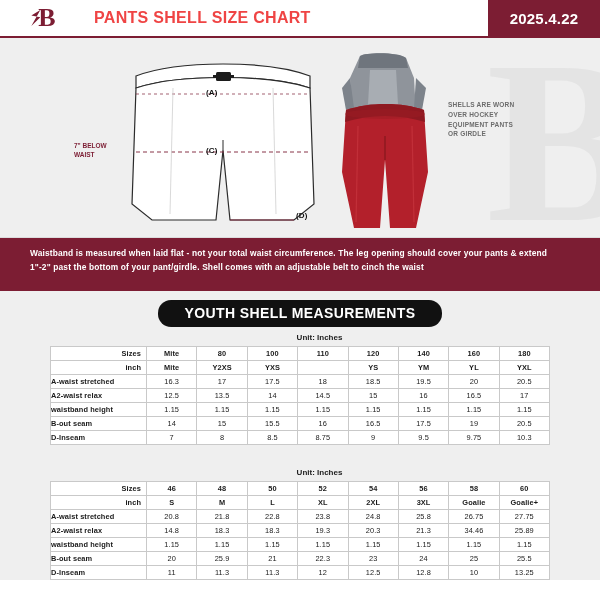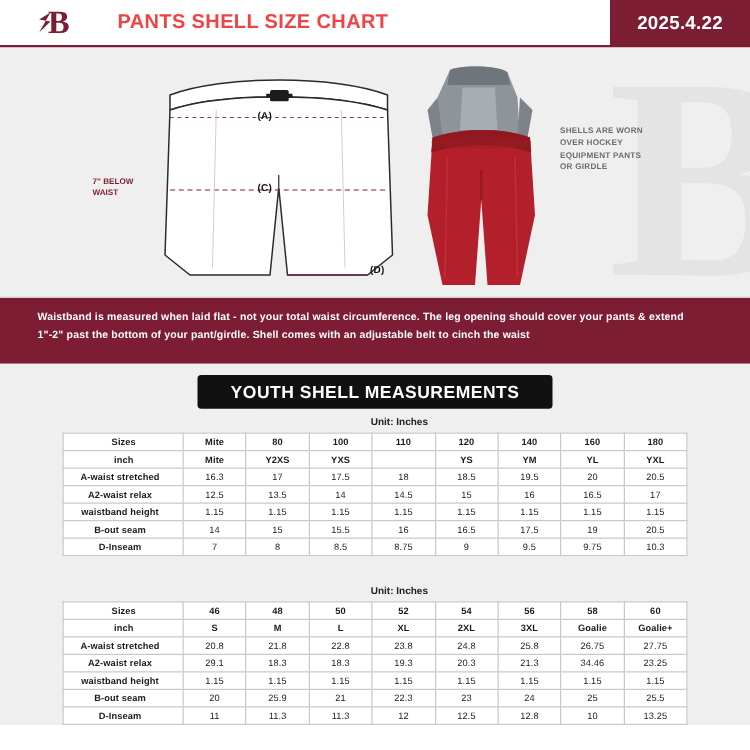--- a/index.html
+++ b/index.html
@@ -137,21 +137,21 @@
   .banner-row {
     display: flex; justify-content: center;
   }
   .banner {
     background: #111;
     color: #fff;
     font-size: 14px;
     font-weight: bold;
     letter-spacing: .4px;
     padding: 5px 26px 6px;
-    border-radius: 3px;
+    border-radius: 13px;
     text-align: center;
   }
   .unit {
     text-align: center;
     font-size: 8px;
     font-weight: bold;
     color: #222;
     padding: 6px 0 4px;
     margin-left: 39px;
   }
@@ -167,26 +167,26 @@
   table.chart td {
     border: 1px solid #c9c9c9;
     font-size: 7.4px;
     height: 14px;
     text-align: center;
     color: #1a1a1a;
     letter-spacing: .1px;
   }
   table.chart td.rowhead {
     width: 96px;
-    text-align: center;
+    text-align: left;
     padding-right: 5px;
     font-weight: bold;
   }
   table.chart td.rowhead.left {
-    text-align: center;
+    text-align: right;
     padding-left: 6px;
   }
   table.chart tr.hdr td { font-weight: bold; }
   .maroon-label { color: #7c1d33; }
   .tbl-pad { height: 8px; background: #efefef; }
 </style>
 </head>
 <body>
 
 <div class="page">
@@ -378,28 +378,28 @@
         <td>21.8</td>
         <td>22.8</td>
         <td>23.8</td>
         <td>24.8</td>
         <td>25.8</td>
         <td>26.75</td>
         <td>27.75</td>
       </tr>
       <tr>
         <td class="rowhead maroon-label">A2-waist relax</td>
-        <td>29.1</td>
+        <td>14.8</td>
         <td>18.3</td>
         <td>18.3</td>
         <td>19.3</td>
         <td>20.3</td>
         <td>21.3</td>
         <td>34.46</td>
-        <td>23.25</td>
+        <td>25.89</td>
       </tr>
       <tr>
         <td class="rowhead">waistband height</td>
         <td>1.15</td>
         <td>1.15</td>
         <td>1.15</td>
         <td>1.15</td>
         <td>1.15</td>
         <td>1.15</td>
         <td>1.15</td>

